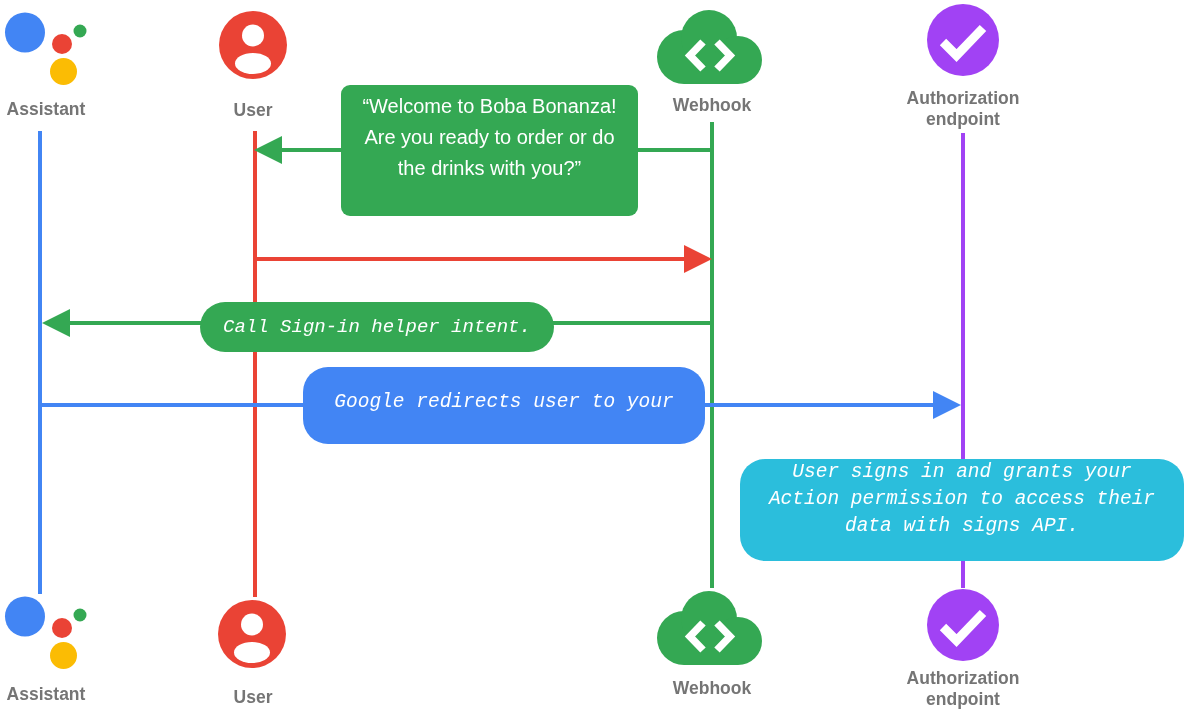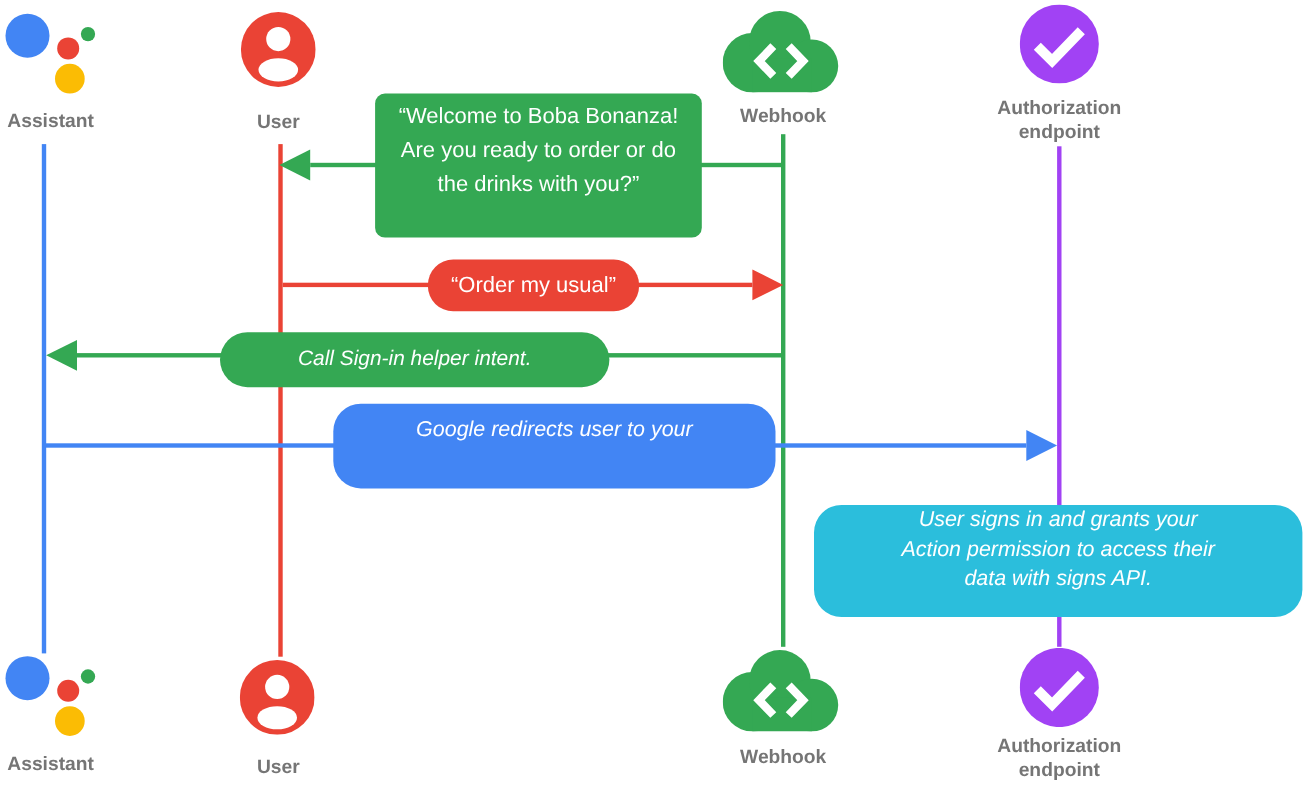--- a/index.html
+++ b/index.html
@@ -29,29 +29,29 @@
   .order-line{left:257px;top:257px;width:427px;}
   .order-head{left:684px;top:245px;border-left:28px solid #EA4335;}
   .signin-line{left:70px;top:321px;width:642px;}
   .signin-head{left:42px;top:309px;border-right:28px solid #34A853;}
   .redirect-line{left:40px;top:403px;width:893px;}
   .redirect-head{left:933px;top:391px;border-left:28px solid #4285F4;}
 
   
   .msg{position:absolute;z-index:3;color:#ffffff;text-align:center;}
   .speech{font-family:"Liberation Sans", sans-serif;}
-  .code{font-family:Liberation Sans, sans-serif;font-style:italic;}
+  .code{font-family:Liberation Mono, monospace;font-style:italic;}
   .welcome-box{left:341px;top:85px;width:297px;height:131px;border-radius:9px;
     background:#34A853;font-size:20px;line-height:31px;padding-top:6px;}
   .order-box{left:389px;top:236px;width:192px;height:47px;border-radius:23px;
     background:#EA4335;font-size:20px;line-height:47px;}
   .signin-box{left:200px;top:302px;width:354px;height:50px;border-radius:25px;
     background:#34A853;font-size:19px;line-height:50px;}
   .redirect-box{left:303px;top:367px;width:402px;height:77px;border-radius:25px;
-    background:#4285F4;font-size:19.5px;line-height:29px;padding-top:9px;}
+    background:#4285F4;font-size:19.5px;line-height:29px;padding-top:21px;}
   .grant-box{left:740px;top:459px;width:444px;height:102px;border-radius:25px;
     background:#2BBEDC;font-size:19.5px;line-height:27px;}
 
   
   .icon{position:absolute;z-index:4;}
   .assistant-icon-top{left:0;top:10px;}
   .assistant-icon-bottom{left:0;top:594px;}
   .user-icon-top{left:219px;top:11px;}
   .user-icon-bottom{left:218px;top:600px;}
   .webhook-icon-top{left:657px;top:8px;}
@@ -88,23 +88,20 @@
   <div class="arrow-head signin-head"></div>
   <div class="arrow-line blue redirect-line"></div>
   <div class="arrow-head redirect-head"></div>
 
   <div class="msg speech welcome-box">
     <div>“Welcome to Boba Bonanza!</div>
     <div>Are you ready to order or do</div>
     <div>the drinks with you?”</div>
   </div>
 
-  <div class="msg speech order-box">
-    <div>“Order my usual”</div>
-  </div>
 
   <div class="msg code signin-box">
     <div>Call Sign-in helper intent.</div>
   </div>
 
   <div class="msg code redirect-box">
     <div>Google redirects user to your</div>
   </div>
 
   <div class="msg code grant-box">

